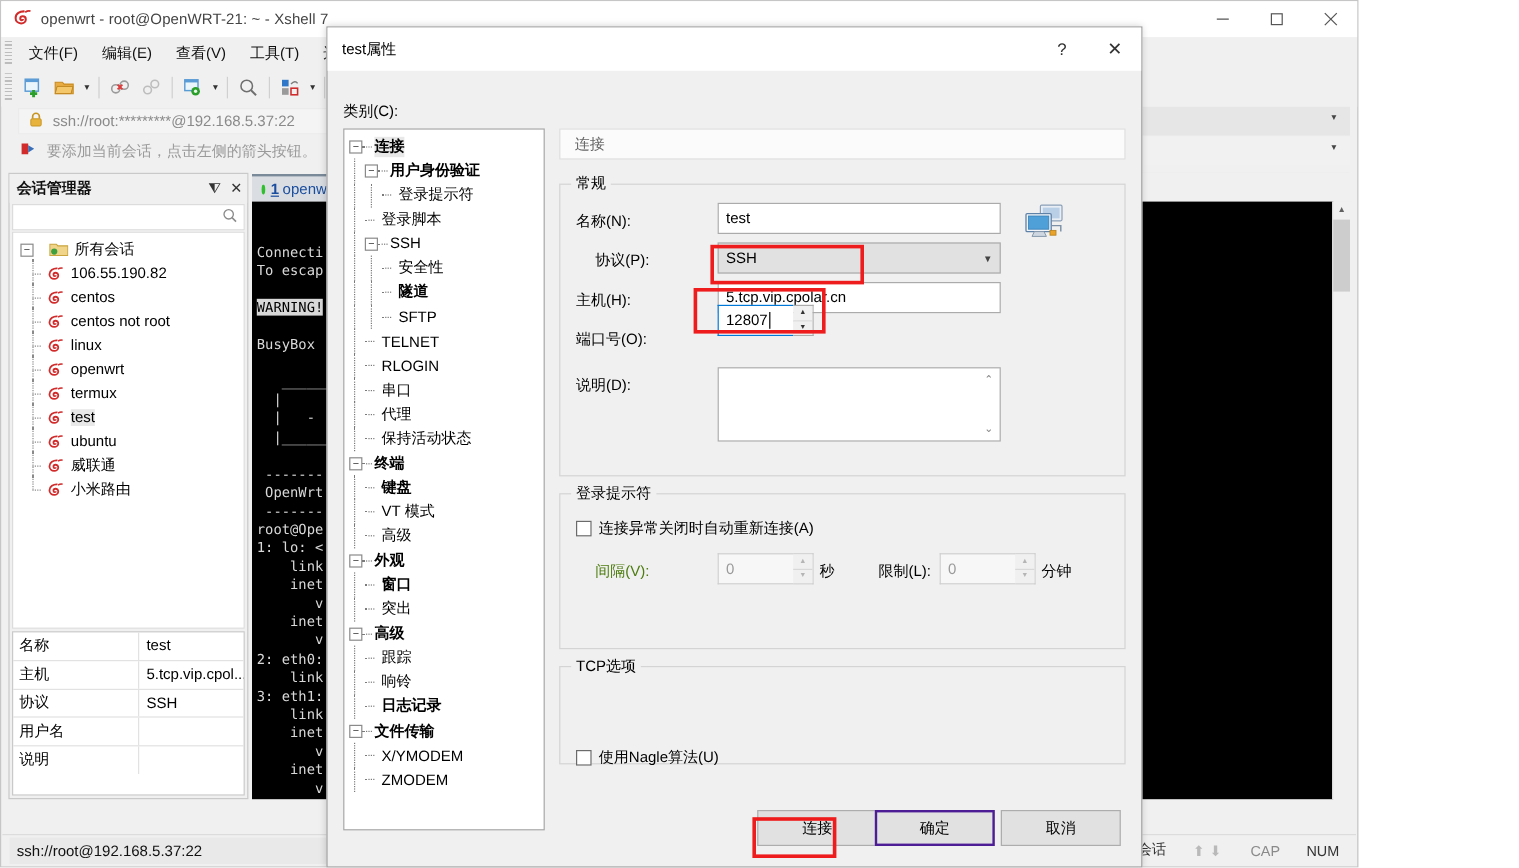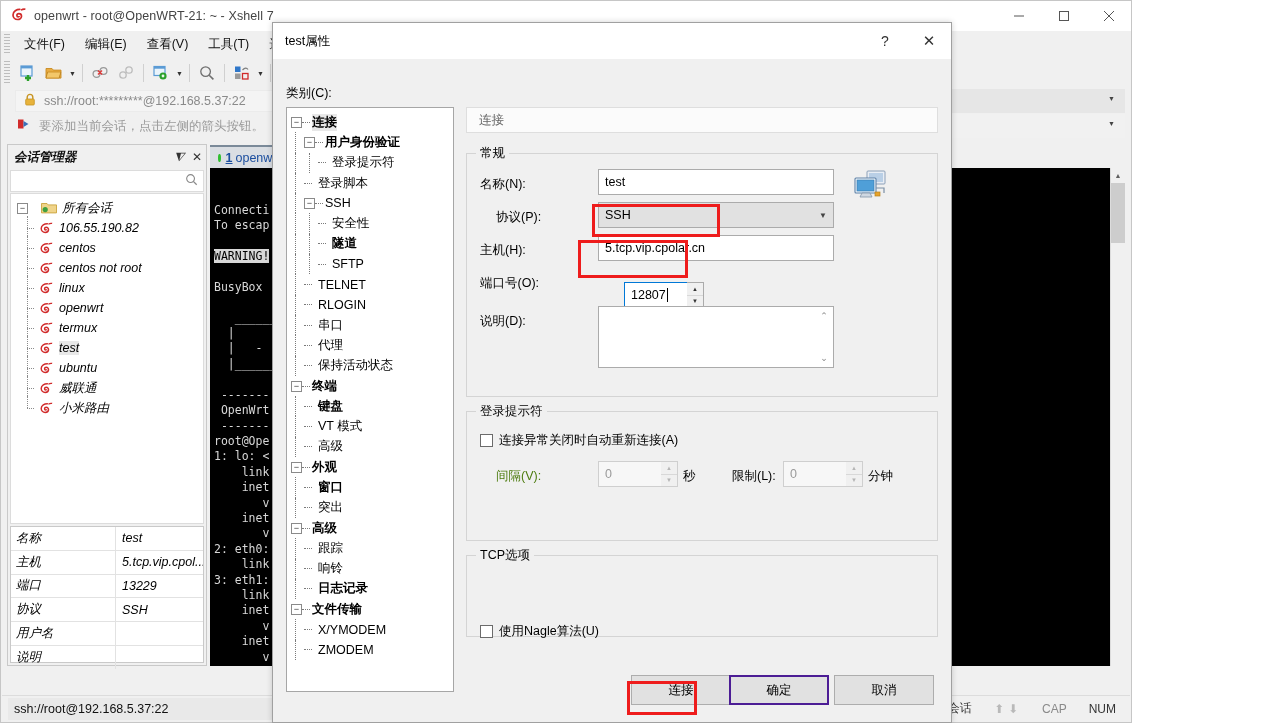--- a/index.html
+++ b/index.html
@@ -98,21 +98,20 @@
     display: flex; align-items: center; color: #9a9a9a; font-size: 12.5px;
   }
   .hint-icon { margin: 0 8px 0 2px; }
 
   
   .session-panel {
     position: absolute; left: 6px; top: 143px; width: 200px; height: 522px;
     background: #f0f0f0;
     border: 1px solid #c9c9c9;
     box-sizing: border-box;
-    font-style: italic;
   }
   .sp-header {
     height: 24px; display: flex; align-items: center;
     background: #f0f0f0; padding-left: 6px;
   }
   .sp-title { font-size: 12.5px; font-weight: bold; color: #111; flex: 1; }
   .sp-hbtn { width: 18px; text-align: center; color: #333; font-size: 12px; }
   .sp-search {
     position: absolute; left: 2px; top: 25px; right: 2px; height: 22px;
     background: #fff; border: 1px solid #dcdcdc; box-sizing: border-box;
@@ -609,24 +608,20 @@
         <div id="prop-rows">
             <div class="prop-row">
               <div class="prop-k">名称</div>
               <div class="prop-v">test</div>
             </div>
             <div class="prop-row">
               <div class="prop-k">主机</div>
               <div class="prop-v">5.tcp.vip.cpol...</div>
             </div>
             <div class="prop-row">
-              <div class="prop-k">端口</div>
-              <div class="prop-v">13229</div>
-            </div>
-            <div class="prop-row">
               <div class="prop-k">协议</div>
               <div class="prop-v">SSH</div>
             </div>
             <div class="prop-row">
               <div class="prop-k">用户名</div>
               <div class="prop-v"></div>
             </div>
             <div class="prop-row">
               <div class="prop-k">说明</div>
               <div class="prop-v"></div>
@@ -893,21 +888,21 @@
           <span>SSH</span>
           <span class="combo-arrow">▼</span>
         </div>
 
         <span class="field-label" style="left:13px; top:88px;">主机(H):</span>
         <div class="tbox" style="left:131px; top:81px; width:236px; height:26px;">
           <span>5.tcp.vip.cpolar.cn</span>
         </div>
 
         <span class="field-label" style="left:13px; top:121px;">端口号(O):</span>
-        <div class="spin-wrap" style="left:131px; top:128px; width:80px; height:40px;margin-left:26px;">
+        <div class="spin-wrap" style="left:131px; top:100px; width:80px; height:40px;">
           <div class="spin-input focus" style="width:63px;height:26px">
             <span>12807</span>
               <span class="caret-bar"></span>
           </div>
           <div class="spin-btns" style="height:26px">
             <div class="spin-b">▲</div>
             <div class="spin-b">▼</div>
           </div>
         </div>
 

